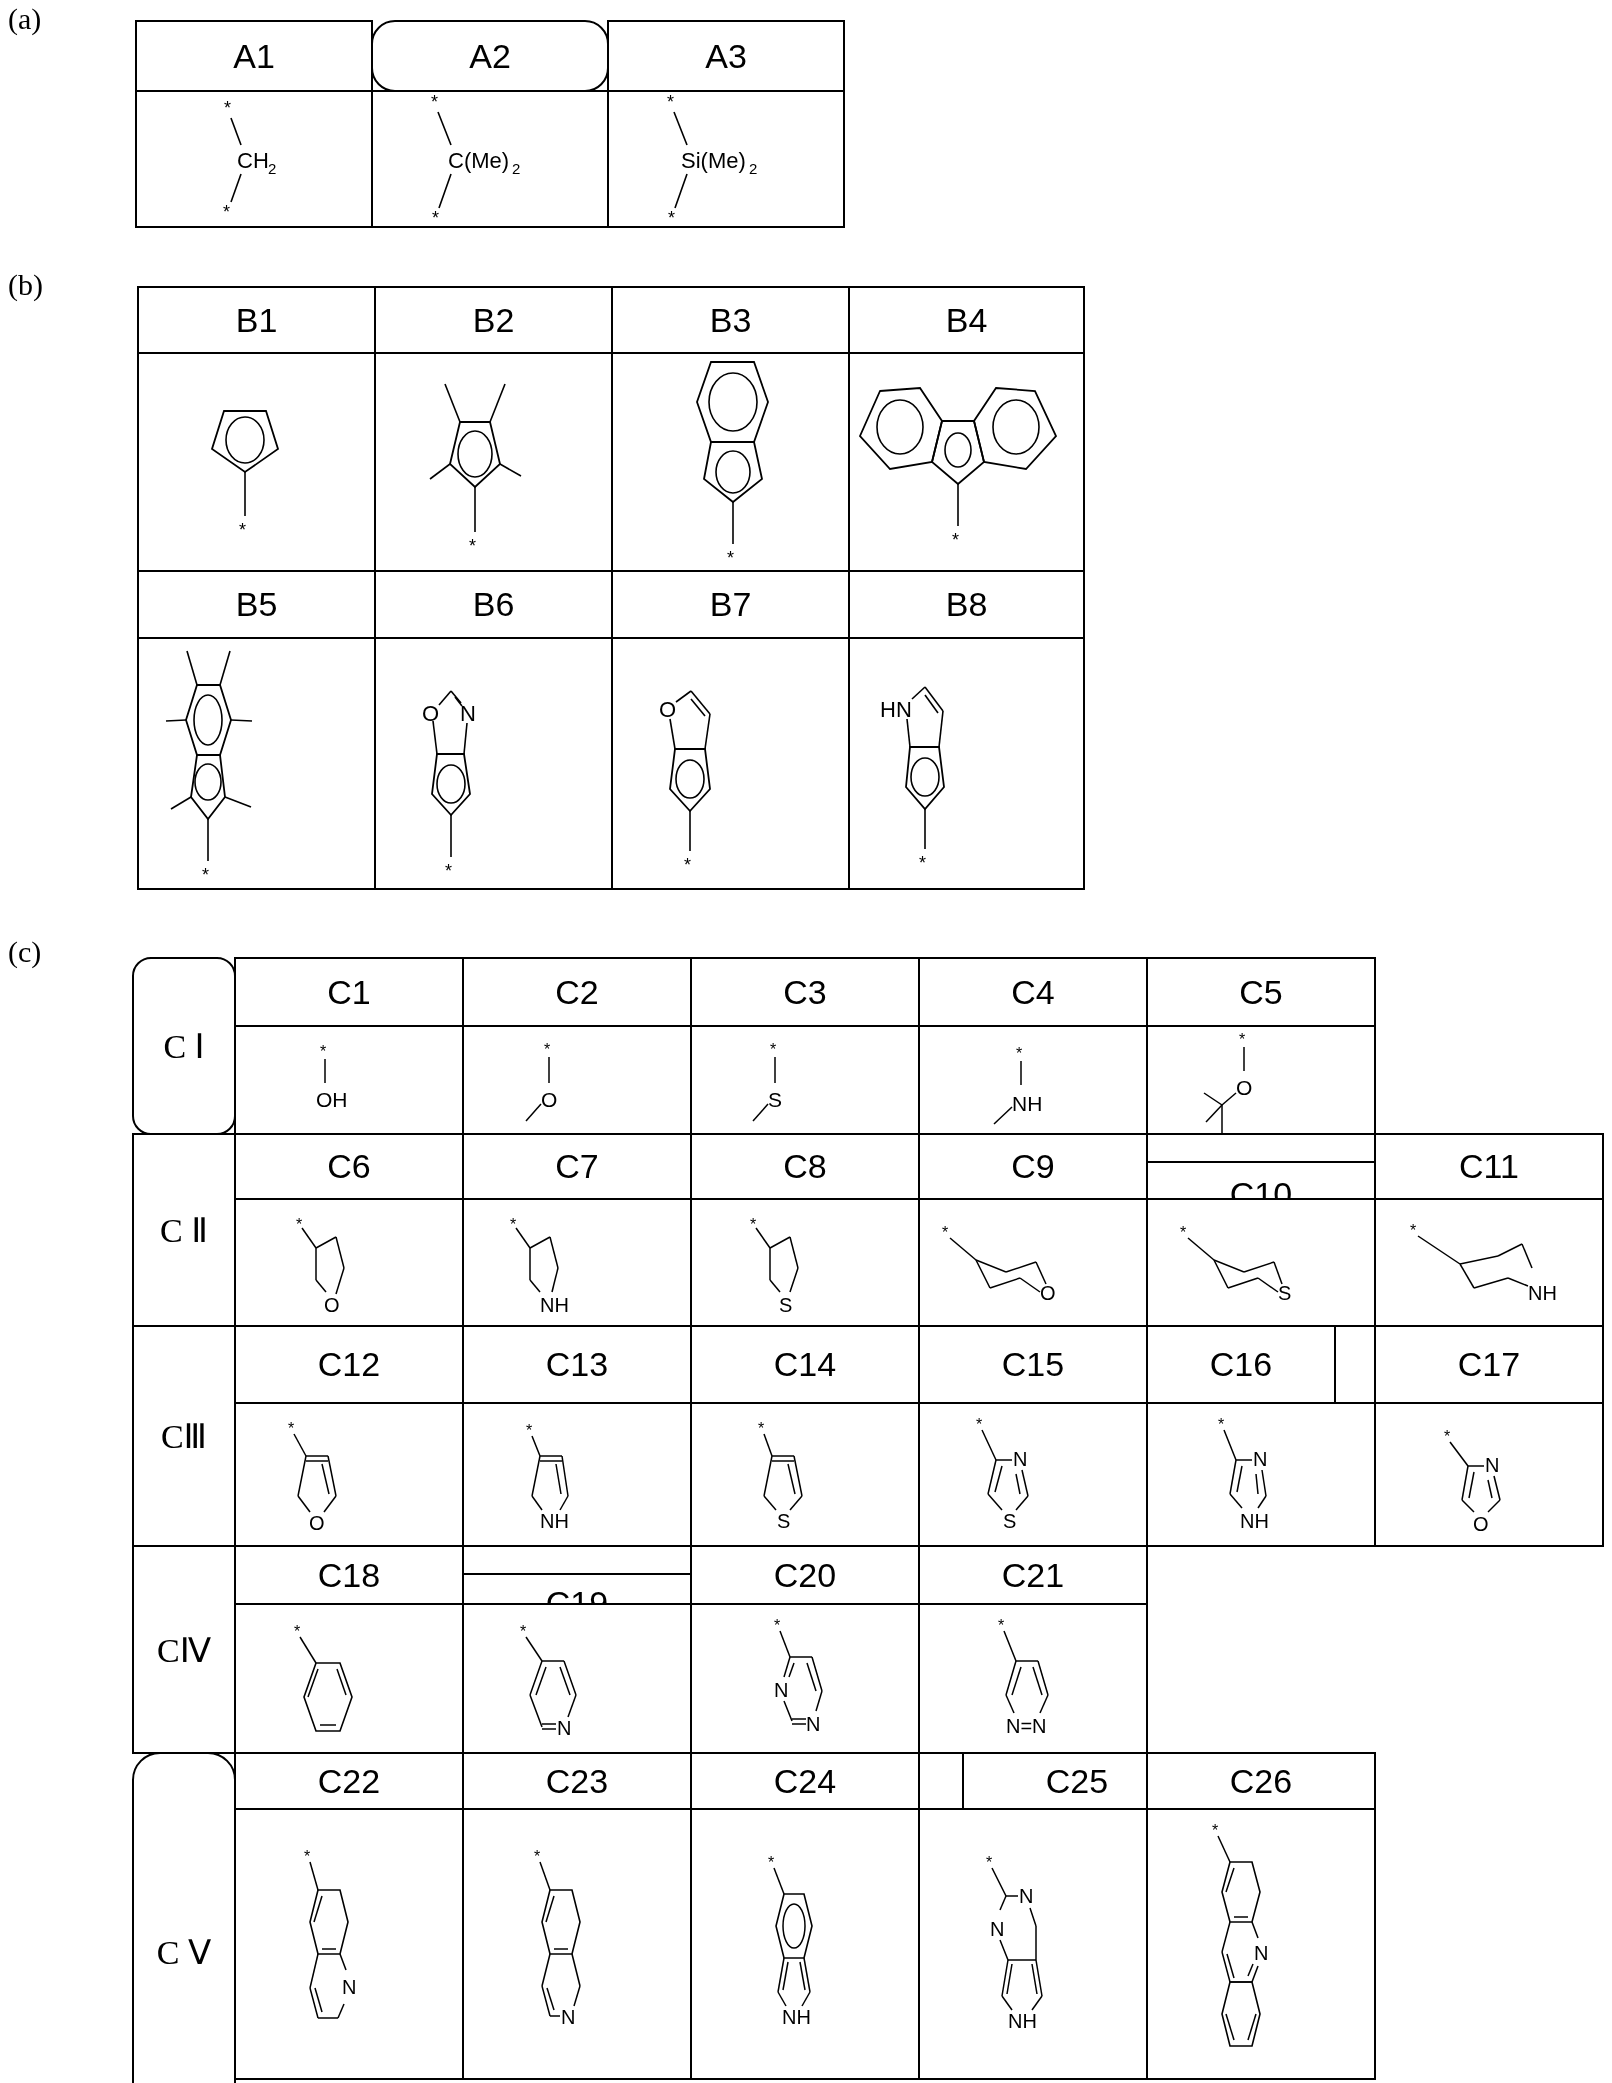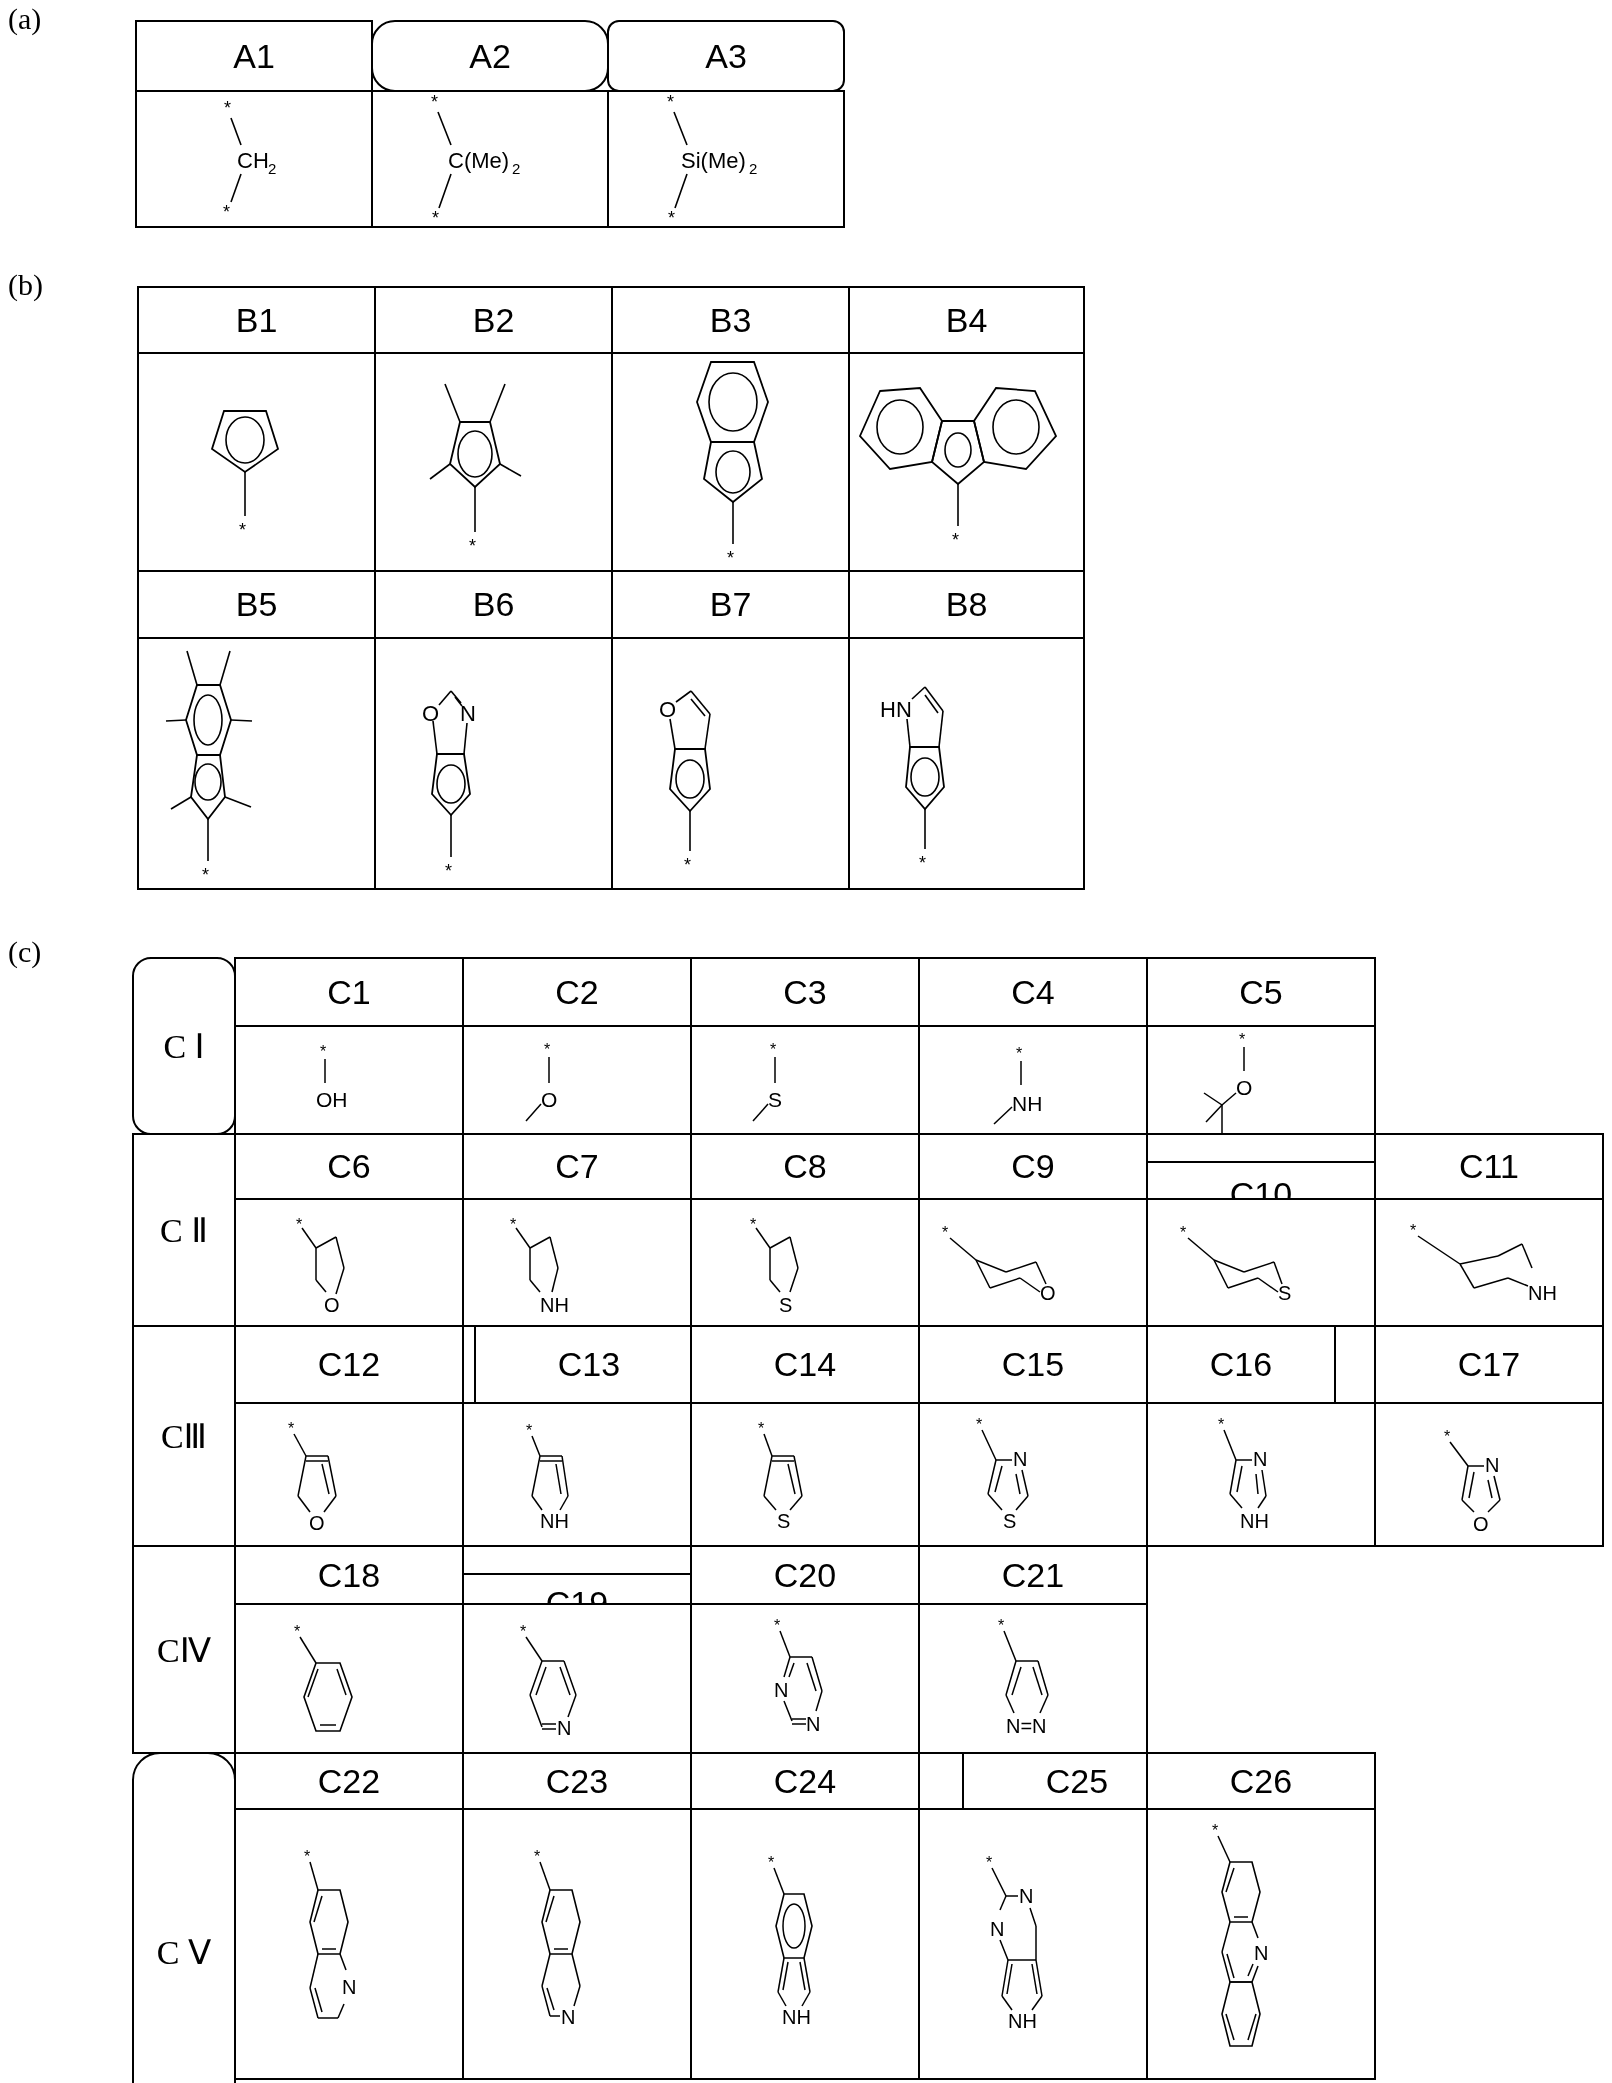--- a/index.html
+++ b/index.html
@@ -17,21 +17,21 @@
 </head>
 <body>
 
 <div class="panel-label" style="left:8px;top:2px;">(a)</div>
 <div class="panel-label" style="left:8px;top:268px;">(b)</div>
 <div class="panel-label" style="left:8px;top:935px;">(c)</div>
 
 <div>
   <div class="cell hdr" style="left:135px;top:20px;width:238px;height:72px;">A1</div>
   <div class="cell hdr" style="left:371px;top:20px;width:238px;height:72px;border-radius:24px;">A2</div>
-  <div class="cell hdr" style="left:607px;top:20px;width:238px;height:72px;border-radius:12px;">A3</div>
+  <div class="cell hdr" style="left:607px;top:20px;width:238px;height:72px;">A3</div>
 
   <div class="cell struct" style="left:135px;top:90px;width:238px;height:138px;">
     <svg width="238" height="138">
       <text x="89" y="24" font-size="18">*</text>
       <line x1="96" y1="28" x2="106" y2="55" stroke="#000" stroke-width="1.6"></line>
       <text x="102" y="78" font-size="22">CH</text>
         <text x="133" y="84" font-size="15">2</text>
       <line x1="106" y1="84" x2="96" y2="112" stroke="#000" stroke-width="1.6"></line>
       <text x="88" y="128" font-size="18">*</text>
     </svg>
@@ -308,21 +308,21 @@
       <line x1="122" y1="56" x2="146" y2="44" stroke="#000" stroke-width="1.5"></line>
       <line x1="146" y1="44" x2="156" y2="68" stroke="#000" stroke-width="1.5"></line>
       <line x1="84" y1="64" x2="98" y2="88" stroke="#000" stroke-width="1.5"></line>
       <line x1="98" y1="88" x2="132" y2="78" stroke="#000" stroke-width="1.5"></line>
       <line x1="132" y1="78" x2="152" y2="86" stroke="#000" stroke-width="1.5"></line>
       <text x="152" y="100" font-size="20">NH</text>
     </svg>
   </div>
 
   <div class="cell hdr" style="left:234px;top:1325px;width:230px;height:79px;">C12</div>
-  <div class="cell hdr" style="left:474px;top:1325px;width:230px;height:79px;">C13</div>
+  <div class="cell hdr" style="left:462px;top:1325px;width:230px;height:79px;">C13</div>
   <div class="cell hdr" style="left:690px;top:1325px;width:230px;height:79px;">C14</div>
   <div class="cell hdr" style="left:918px;top:1325px;width:230px;height:79px;">C15</div>
   <div class="cell hdr" style="left:1146px;top:1325px;width:190px;height:79px;text-align:center;">C16</div>
   <div class="cell hdr" style="left:1374px;top:1325px;width:230px;height:79px;">C17</div>
 
   <div class="cell" style="left:234px;top:1402px;width:230px;height:145px;">
     <svg width="230" height="145">
       <text x="52" y="30" font-size="16">*</text>
       <line x1="58" y1="30" x2="70" y2="52" stroke="#000" stroke-width="1.5"></line>
       <line x1="70" y1="52" x2="92" y2="52" stroke="#000" stroke-width="1.5"></line>

